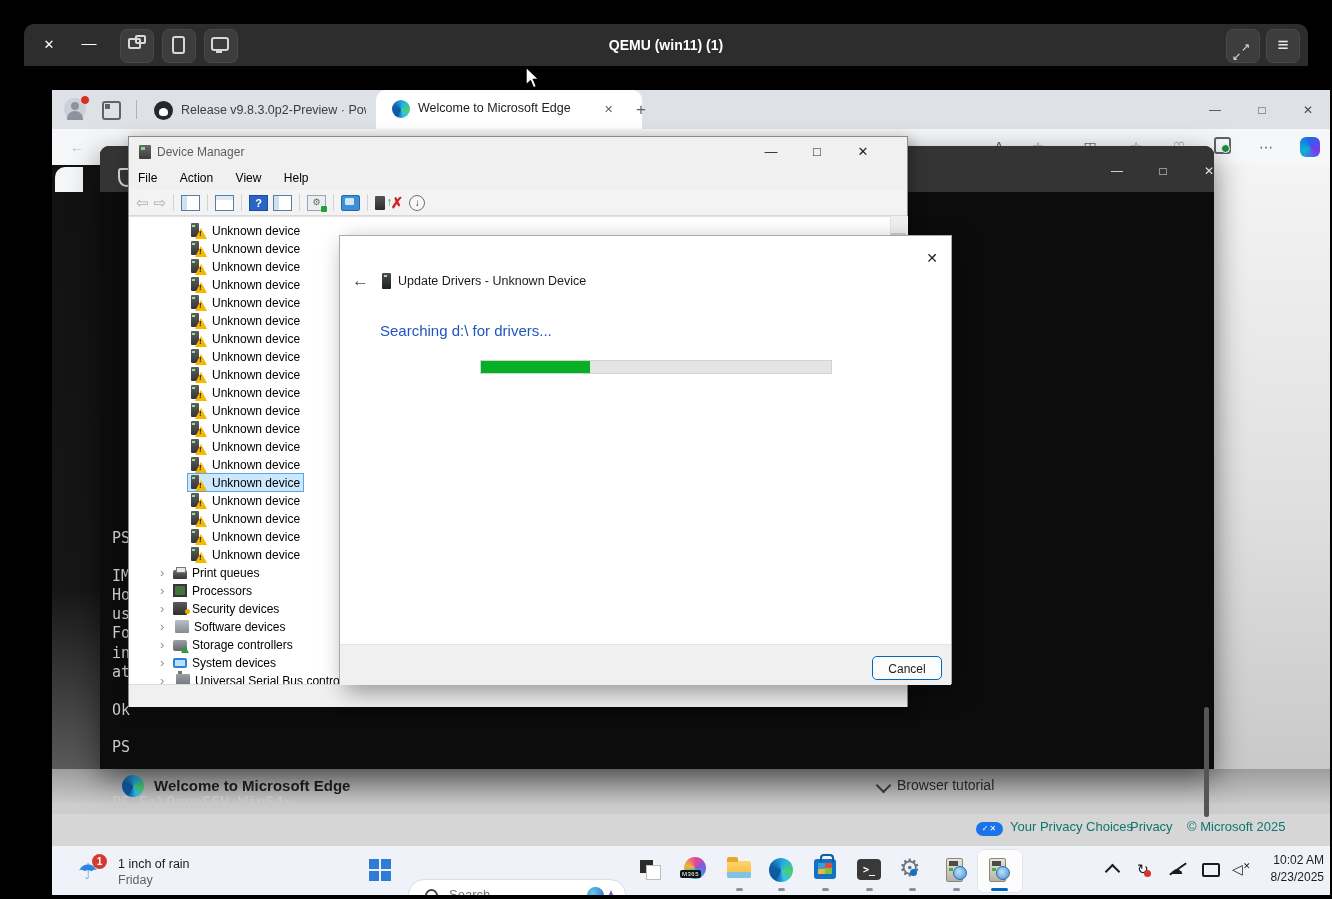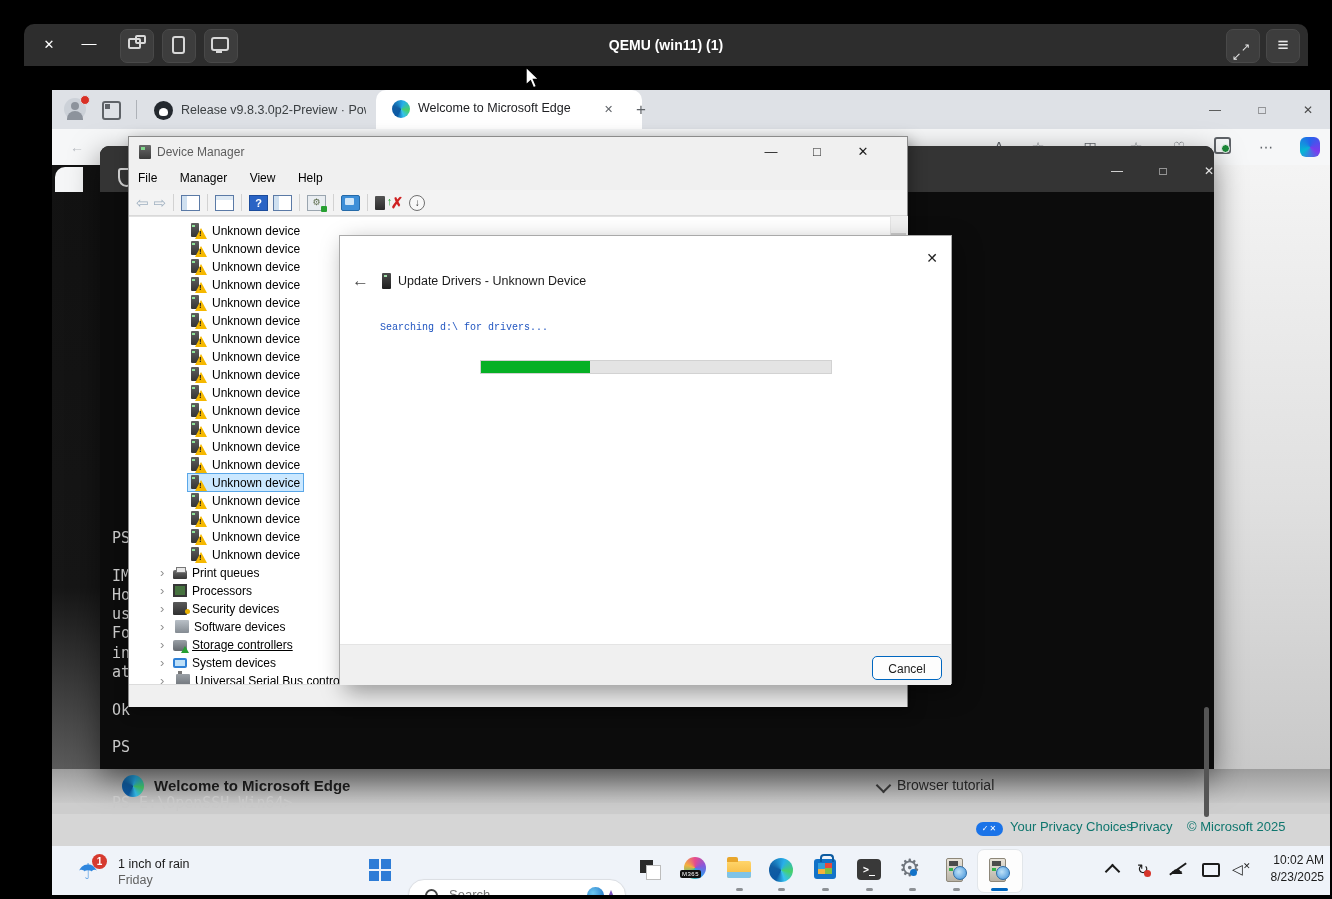--- a/index.html
+++ b/index.html
@@ -108,21 +108,21 @@
   .dmscroll{left:761px;top:79px;width:17px;height:468px;background:#f0f0f0;border-left:1px solid #e4e4e4;}
   .dmthumb{left:762px;top:96px;width:15px;height:120px;background:#cdcdcd;}
   .dmbottom{left:0;top:547px;width:778px;height:22px;background:#f0f0f0;border-top:1px solid #dcdcdc;}
   
   .dlg{left:287px;top:145px;width:613px;height:449px;background:#fff;border:1px solid #a9a9a9;box-shadow:6px 8px 22px rgba(0,0,0,.38);box-sizing:border-box;}
   .dlgx{left:580px;top:10px;width:24px;height:24px;text-align:center;line-height:24px;font-size:14px;color:#222;}
   .dlgback{left:12px;top:35px;font-size:17px;color:#4d4d4d;}
   .dlgico{left:42px;top:37px;width:9px;height:16px;background:linear-gradient(#4c4c4c,#1f1f1f);border-radius:1px;}
   .dlgico::after{content:"";position:absolute;left:2px;top:2px;width:3px;height:2px;background:#9fe0a8;}
   .dlgtitle{left:58px;top:38px;font-size:12.5px;color:#1b1b1b;}
-  .dlgstatus{left:40px;top:86px;font-size:10px;font-family:Liberation Mono, monospace;}
+  .dlgstatus{left:40px;top:86px;font-size:15px;}
   .pbar{left:140px;top:124px;width:352px;height:14px;background:#e4e4e4;border:1px solid #d2d2d2;box-sizing:border-box;}
   .pfill{height:100%;background:#06b025;}
   .dlgfoot{left:0;top:408px;width:611px;height:40px;background:#f0f0f0;border-top:1px solid #e4e4e4;}
   .btn-cancel{left:532px;top:420px;width:70px;height:24px;background:#fdfdfd;border:1px solid #0067c0;border-radius:5px;font-size:12px;color:#1b1b1b;text-align:center;line-height:22px;font-family:"Liberation Sans",sans-serif;}
   
   .tb{left:0;top:756px;width:1278px;height:49px;background:#eff3f9;}
   .umb{left:16px;top:11px;font-size:22px;color:#2e86de;}
   .badge1{left:30px;top:6px;width:15px;height:15px;border-radius:50%;background:#d63a2f;color:#fff;font-size:10px;text-align:center;line-height:15px;font-weight:700;}
   .wx1{left:56px;top:9px;font-size:12.5px;color:#1a1a1a;}
   .wx2{left:56px;top:25px;font-size:12.5px;color:#616161;}
@@ -271,21 +271,21 @@
     <div class="abs dm">
       <div class="abs dmtb">
         <span class="abs dmico"></span>
         <span class="abs dmtitle">Device Manager</span>
         <span class="abs dmwc" style="left:620px;">—</span>
         <span class="abs dmwc" style="left:666px;">□</span>
         <span class="abs dmwc" style="left:712px;">✕</span>
       </div>
       <div class="abs dmmenu">
         <span class="mi">File</span>
-        <span class="mi">Manager</span>
+        <span class="mi">Action</span>
         <span class="mi">View</span>
         <span class="mi">Help</span>
       </div>
       <div class="abs dmtools">
         <span class="navarr">⇦</span>
         <span class="navarr">⇨</span>
         <span class="vsep"></span>
         <span class="ti ti-panes"></span>
         <span class="vsep"></span>
         <span class="ti ti-props"></span>
@@ -496,21 +496,21 @@
           </div>
           <div class="tree-row" style="top: 401px;">
             <span class="chev">›</span>
             <span class="t-wrap" style="left: 42px;">
               <span class="ci ci-soft"></span>
               <span>Software devices</span>
             </span>
           </div>
           <div class="tree-row" style="top: 419px;">
             <span class="chev">›</span>
-            <span class="t-wrap" style="left: 42px; text-decoration: underline;">
+            <span class="t-wrap" style="left: 42px;">
               <span class="ci ci-stor"></span>
               <span>Storage controllers</span>
             </span>
           </div>
           <div class="tree-row" style="top: 437px;">
             <span class="chev">›</span>
             <span class="t-wrap" style="left: 42px;">
               <span class="ci ci-sys"></span>
               <span>System devices</span>
             </span>

